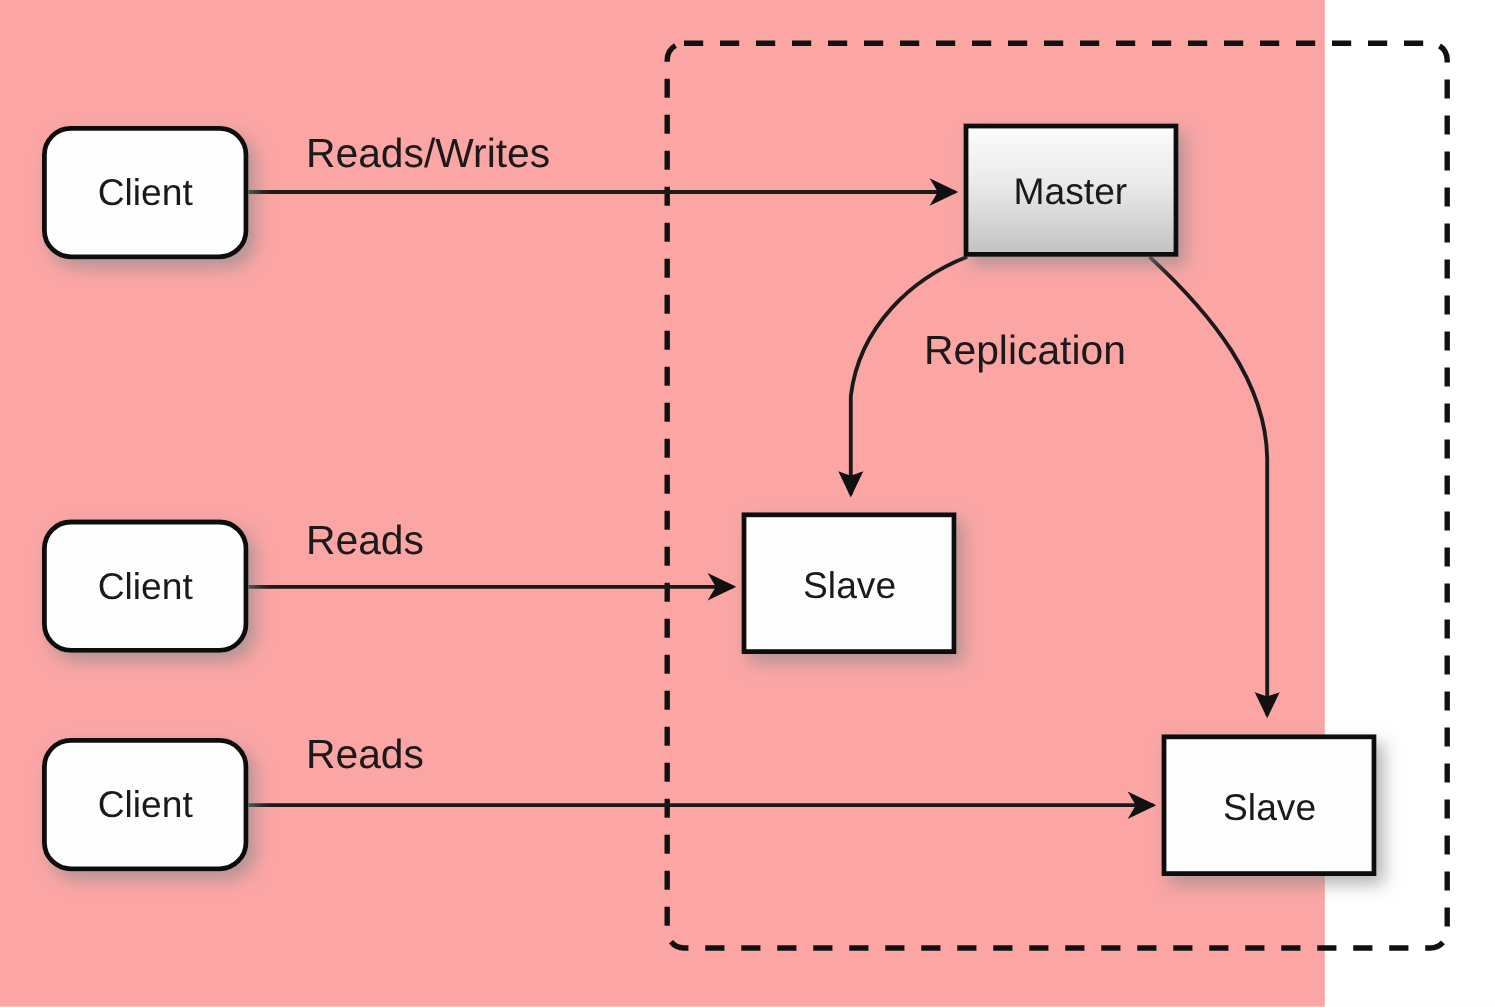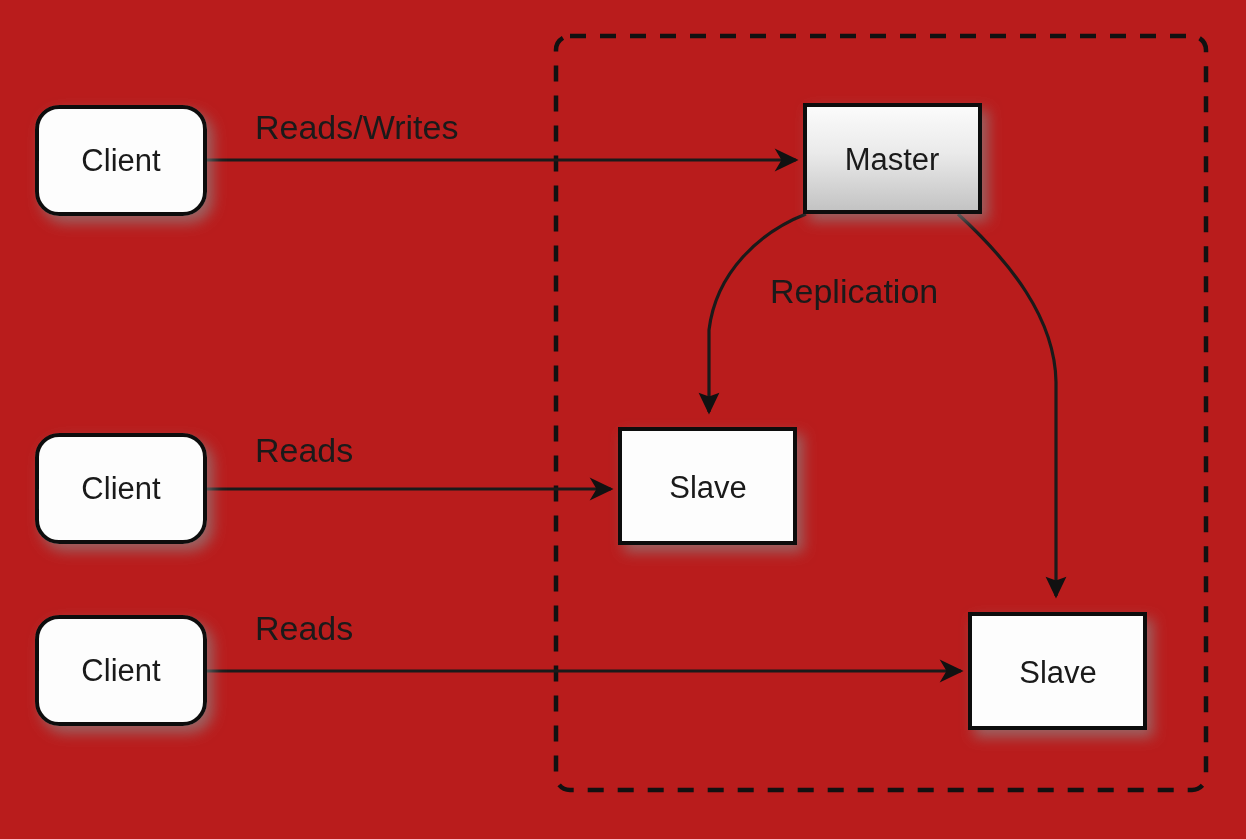--- a/index.html
+++ b/index.html
@@ -8,23 +8,23 @@
     background: #ffffff;
   }
   body {
     width: 1246px;
     height: 839px;
     font-family: "Liberation Sans", sans-serif;
     overflow: hidden;
   }
   #diagram-root {
     position: relative;
-    width: 1246px;
+    width: 1104px;
     height: 839px;
-    background: #b91c1c;
+    background: #fca5a5;
     text-decoration: underline;
   }
   #diagram-svg {
     position: absolute;
     top: 0;
     left: 0;
     width: 1246px;
     height: 839px;
   }
   .node-label {

